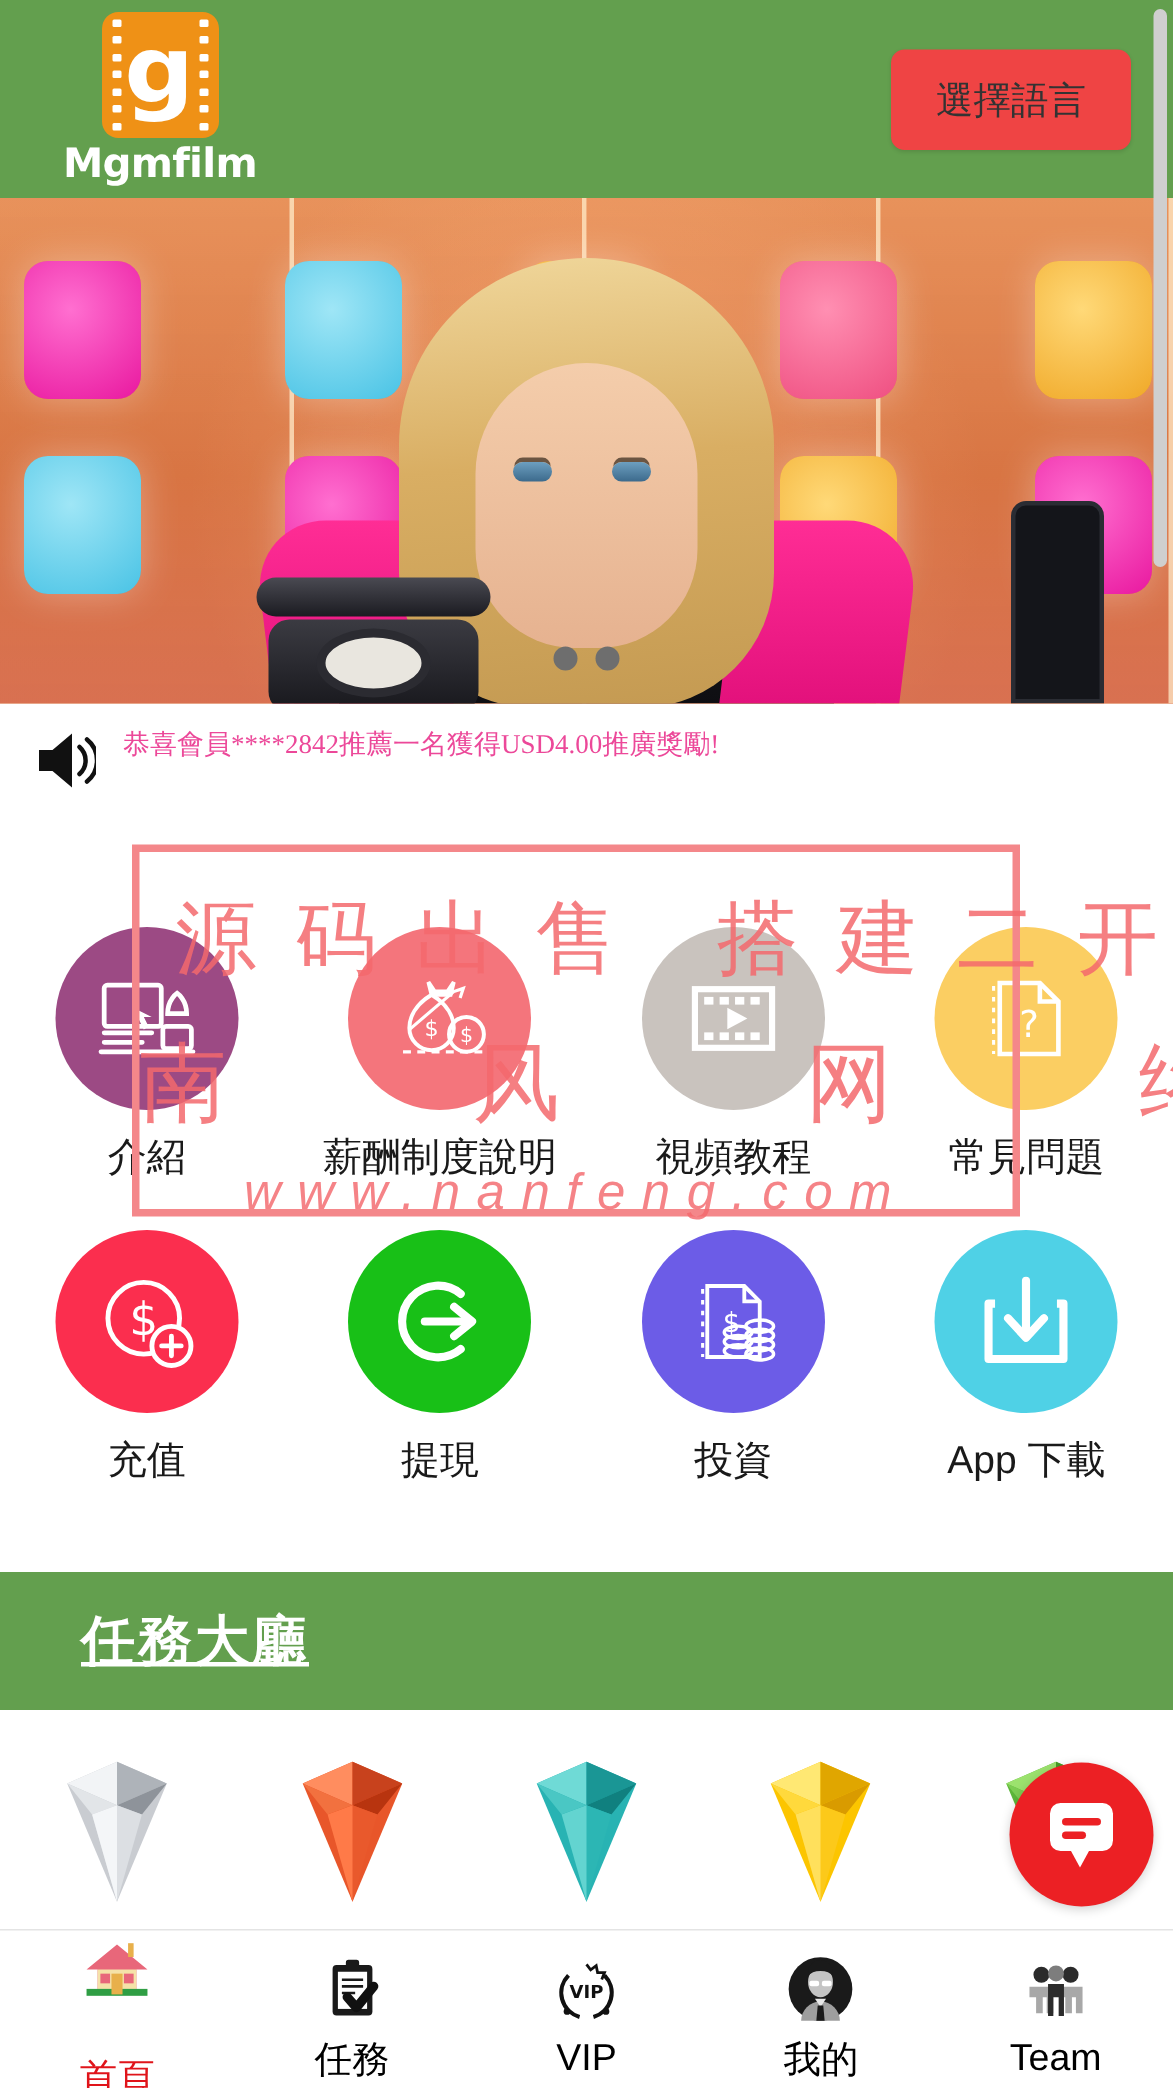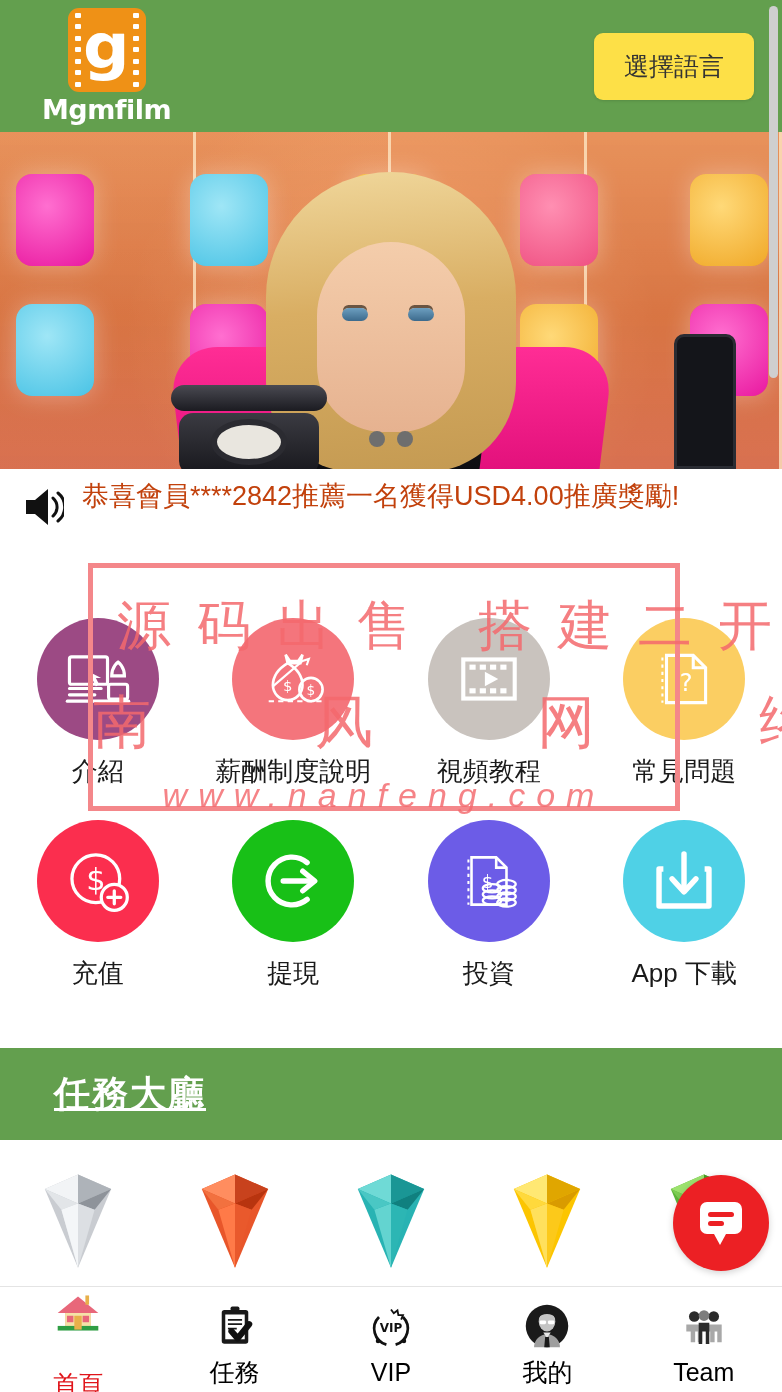--- a/index.html
+++ b/index.html
@@ -34,21 +34,21 @@
   .logo-g {
     position:relative; z-index:2; font-size:62px; line-height:62px;
     color:#fff; font-weight:700; font-family:"DejaVu Sans",sans-serif;
     transform:translateY(-3px) scaleX(1.05);
   }
   .brand-name {
     color:#fff; font-size:27px; font-weight:bold; letter-spacing:-0.5px;
     font-family:"DejaVu Sans",sans-serif;
   }
   .lang-btn {
-    background:#fde047; border:none; border-radius:9px;
+    background:#ef4444; border:none; border-radius:9px;
     padding:17px 30px; font-size:25px; color:#333;
     font-family:"Liberation Sans",sans-serif; cursor:pointer;
     box-shadow:0 1px 3px rgba(0,0,0,.12);
   }
 
   
   .banner {
     position:absolute; left:0; top:132px; width:782px; height:337px; overflow:hidden;
     background:#d5763f;
   }
@@ -126,22 +126,22 @@
   }
   .dots i { width:16px; height:16px; border-radius:50%; background:#6e6e6e; display:block; }
 
   
   .notice {
     position:absolute; left:0; top:478px; width:782px;
     display:flex; align-items:flex-start; gap:18px; padding:0 20px 0 22px;
   }
   .speaker-icon { width:42px; height:46px; flex:0 0 42px; margin-top:6px; }
   .notice-text {
-    font-size:27px; line-height:36px; color:#c2410c;
-    font-family:Liberation Sans, sans-serif;
+    font-size:18px; line-height:36px; color:#ec4899;
+    font-family:Liberation Serif, serif;
   }
 
   
   .grid {
     position:absolute; left:0; width:782px;
     display:grid; grid-template-columns:repeat(4,1fr);
   }
   .grid.row1 { top:618px; }
   .grid.row2 { top:820px; }
   .cell { display:flex; flex-direction:column; align-items:center; gap:14px; cursor:pointer; }

